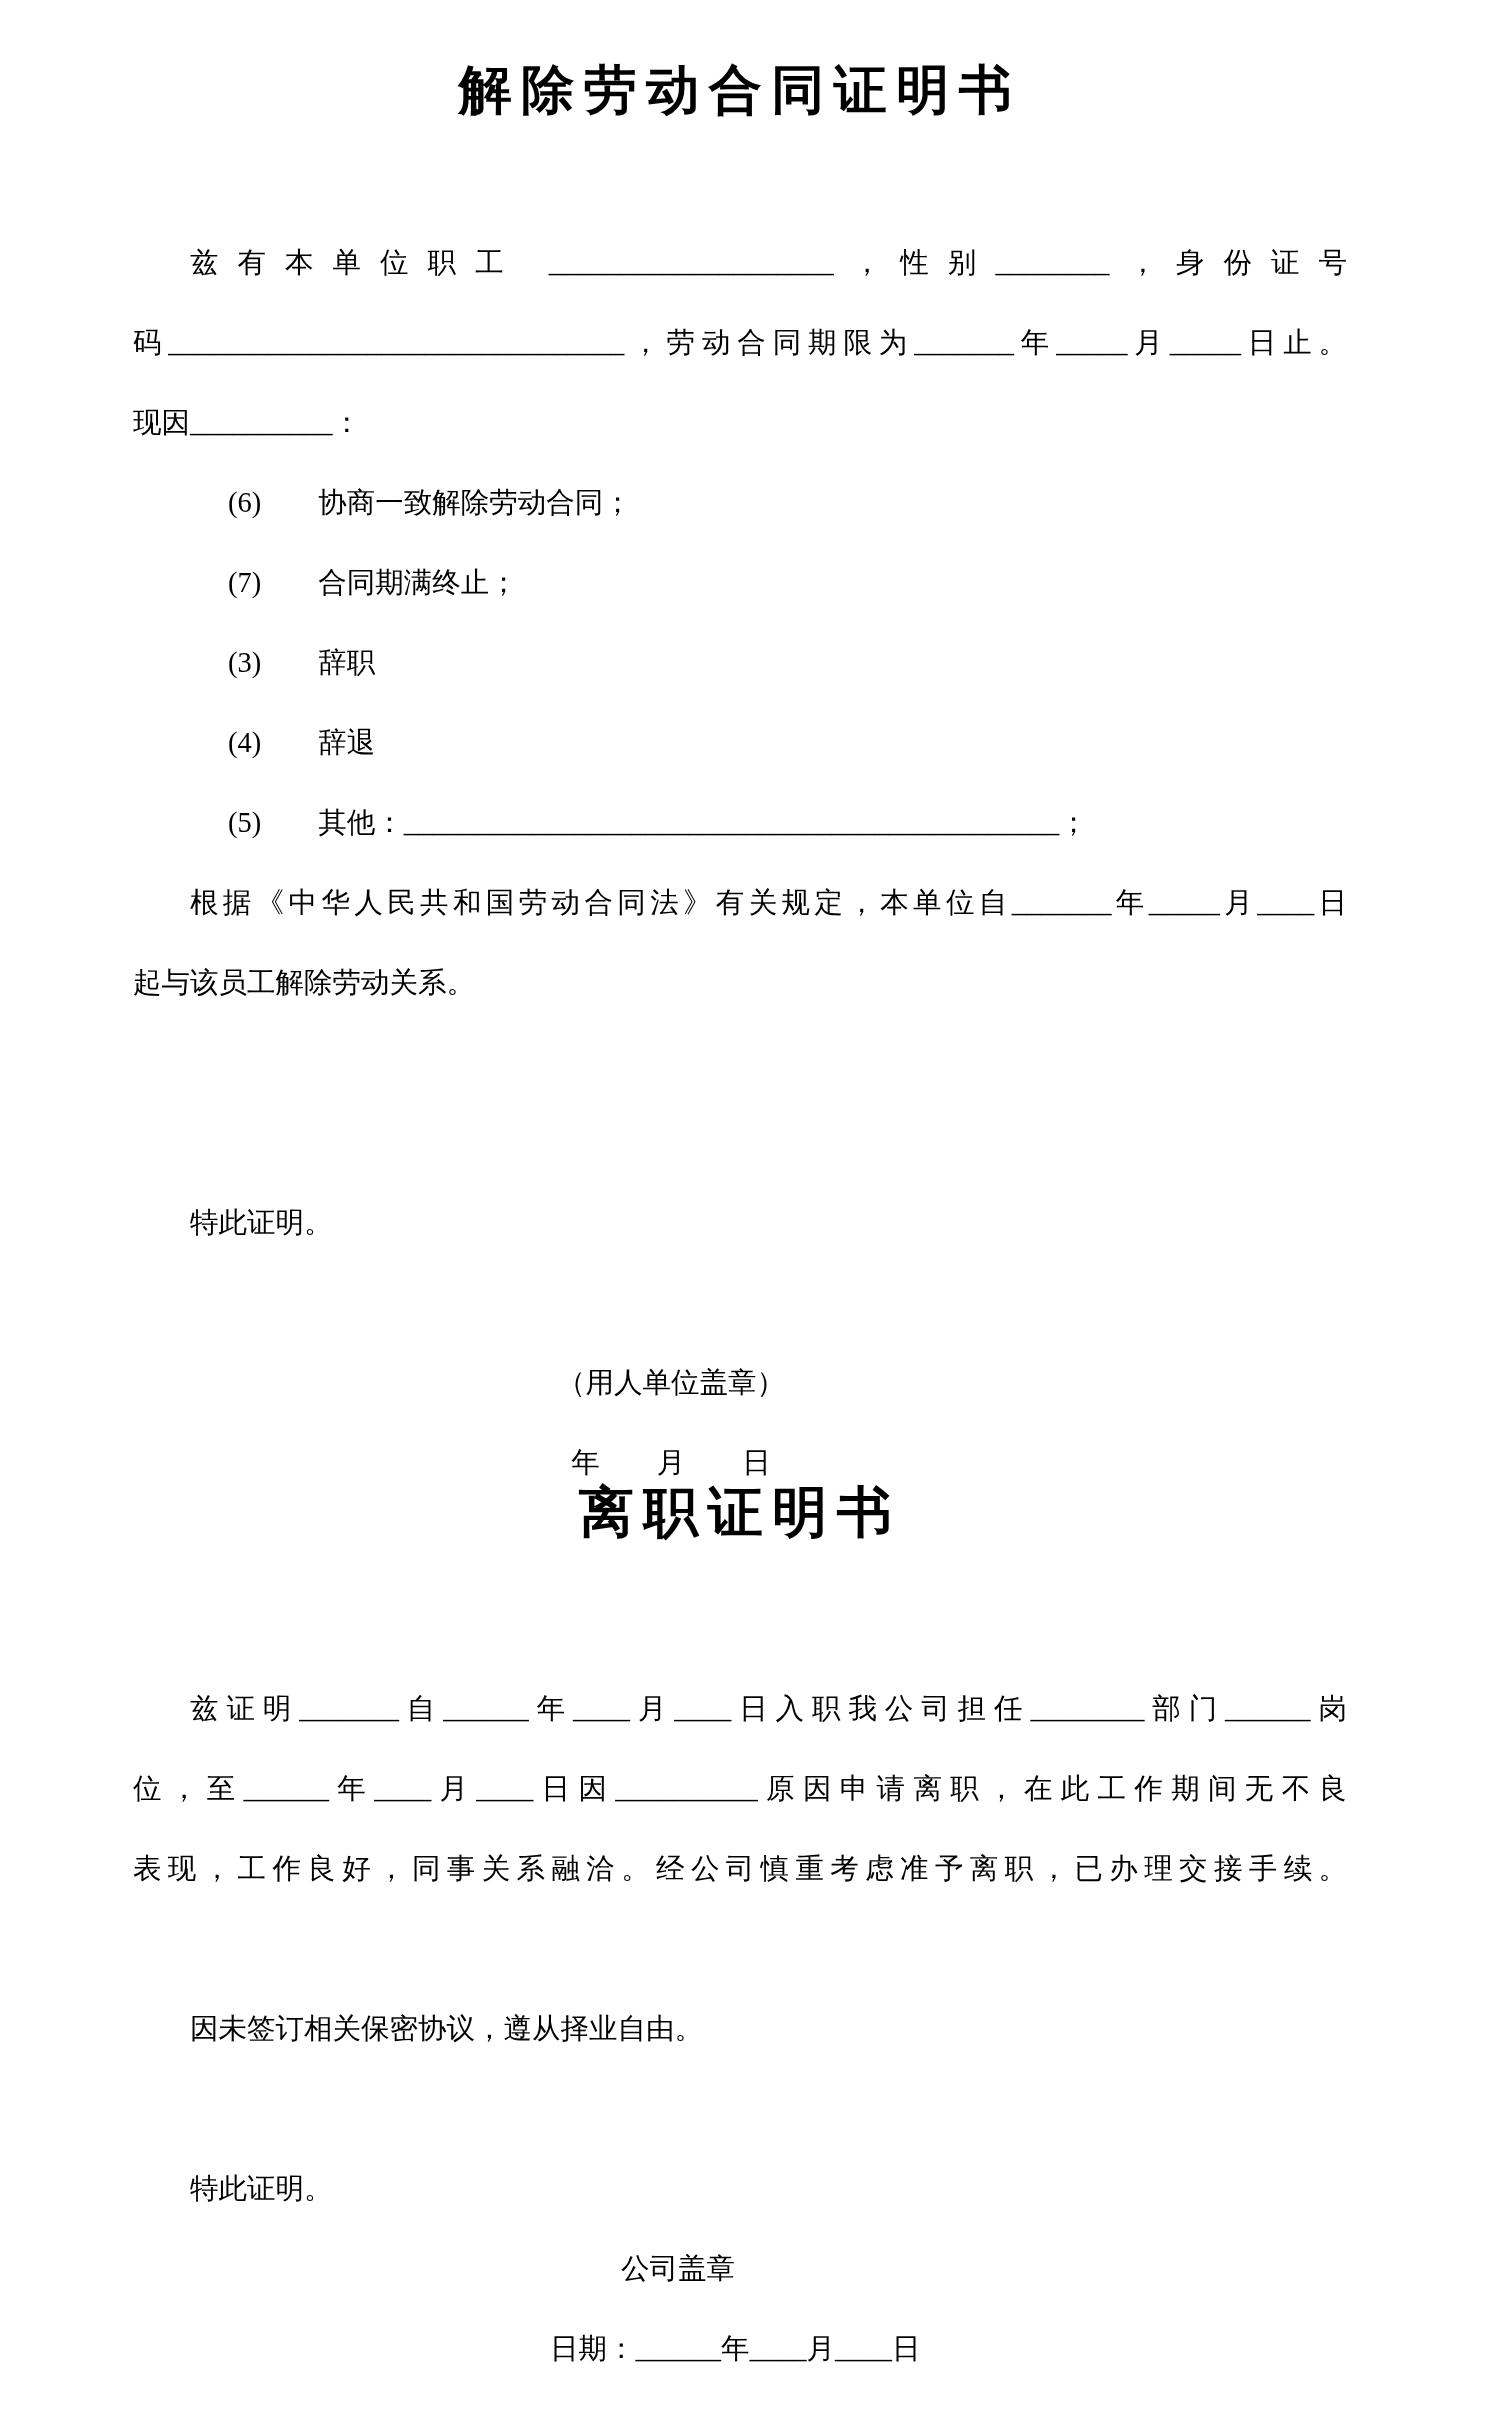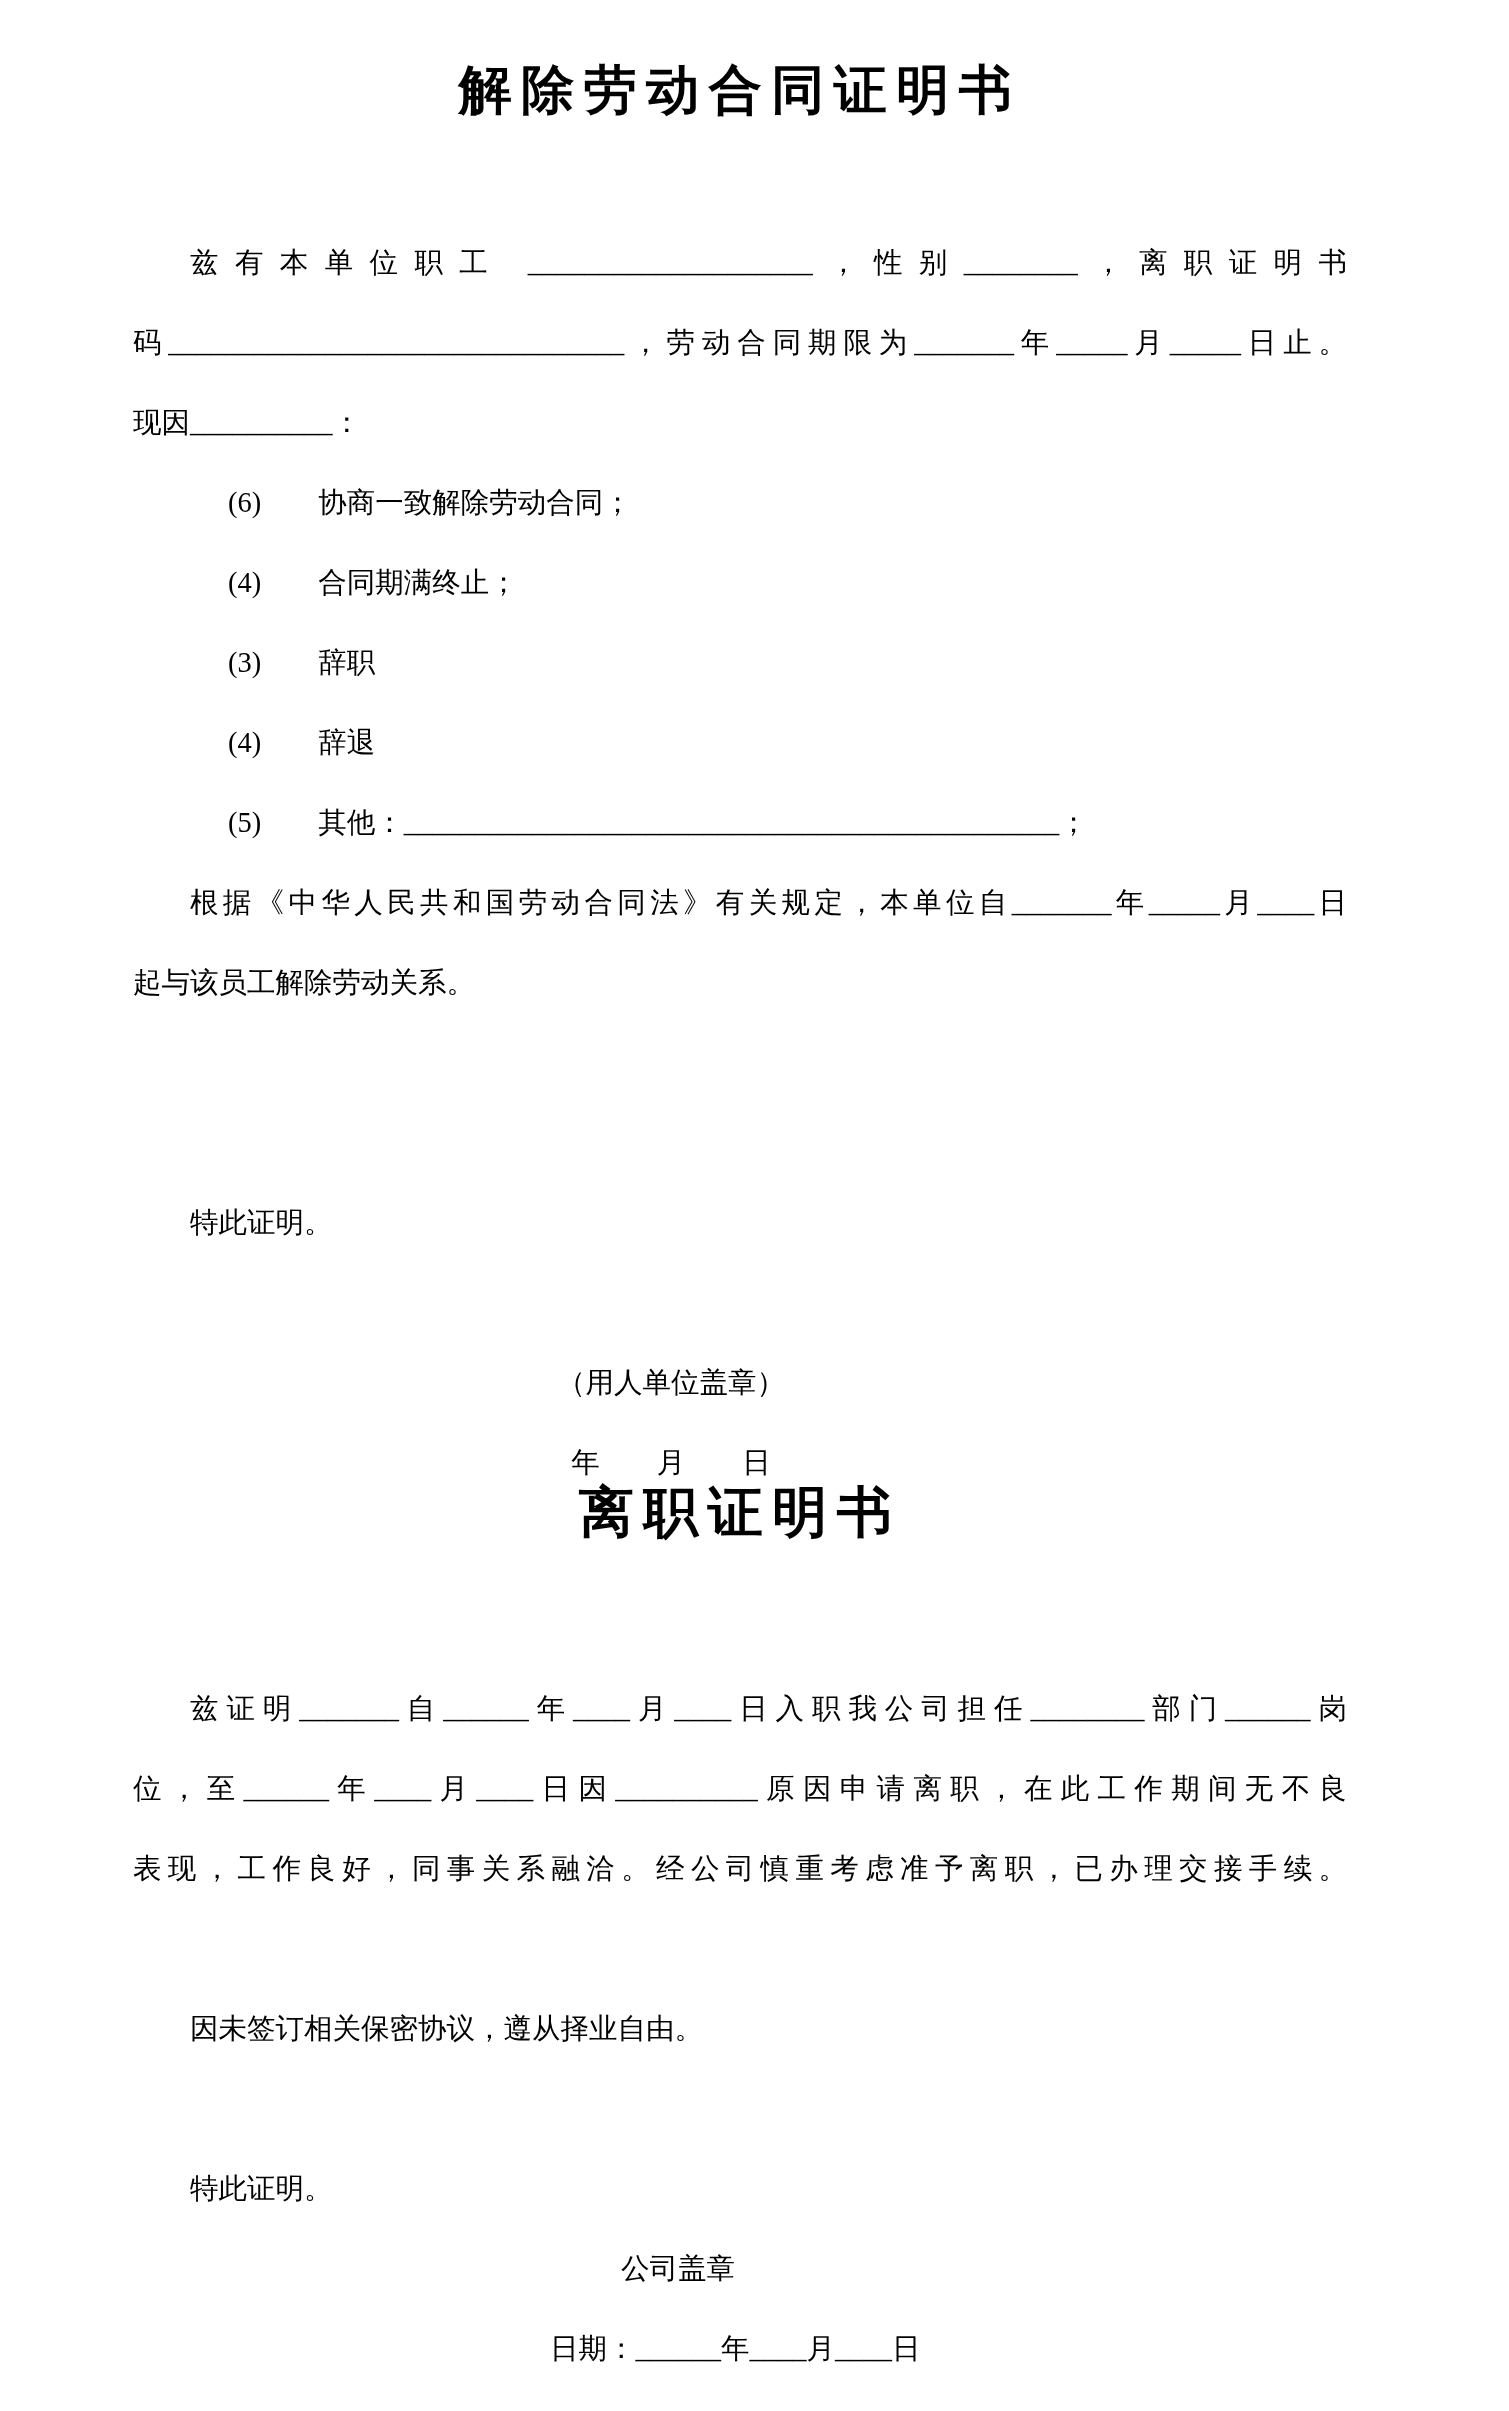--- a/index.html
+++ b/index.html
@@ -54,25 +54,25 @@
   .rb { text-align: center; padding-right: 124px; }
   .rc { text-align: center; padding-right: 9.5px; }
 </style>
 </head>
 <body>
 
 <div class="page">
   <h1 class="doc-title" id="title1">解除劳动合同证明书</h1>
 
   <div>
-      <div class="line indent just">兹有本单位职工 ____________________，性别________，离职证明书</div>
+      <div class="line indent just">兹有本单位职工 ____________________，性别________，身份证号</div>
       <div class="line just">码________________________________，劳动合同期限为_______年_____月_____日止。</div>
       <div class="line">现因__________：</div>
       <div class="line li">(6)　　协商一致解除劳动合同；</div>
-      <div class="line li">(4)　　合同期满终止；</div>
+      <div class="line li">(7)　　合同期满终止；</div>
       <div class="line li">(3)　　辞职</div>
       <div class="line li">(4)　　辞退</div>
       <div class="line li">(5)　　其他：______________________________________________；</div>
       <div class="line indent just">根据《中华人民共和国劳动合同法》有关规定，本单位自_______年_____月____日</div>
       <div class="line">起与该员工解除劳动关系。</div>
       <div class="line">&nbsp;</div>
       <div class="line">&nbsp;</div>
       <div class="line indent">特此证明。</div>
       <div class="line">&nbsp;</div>
       <div class="line ra">（用人单位盖章）</div>

